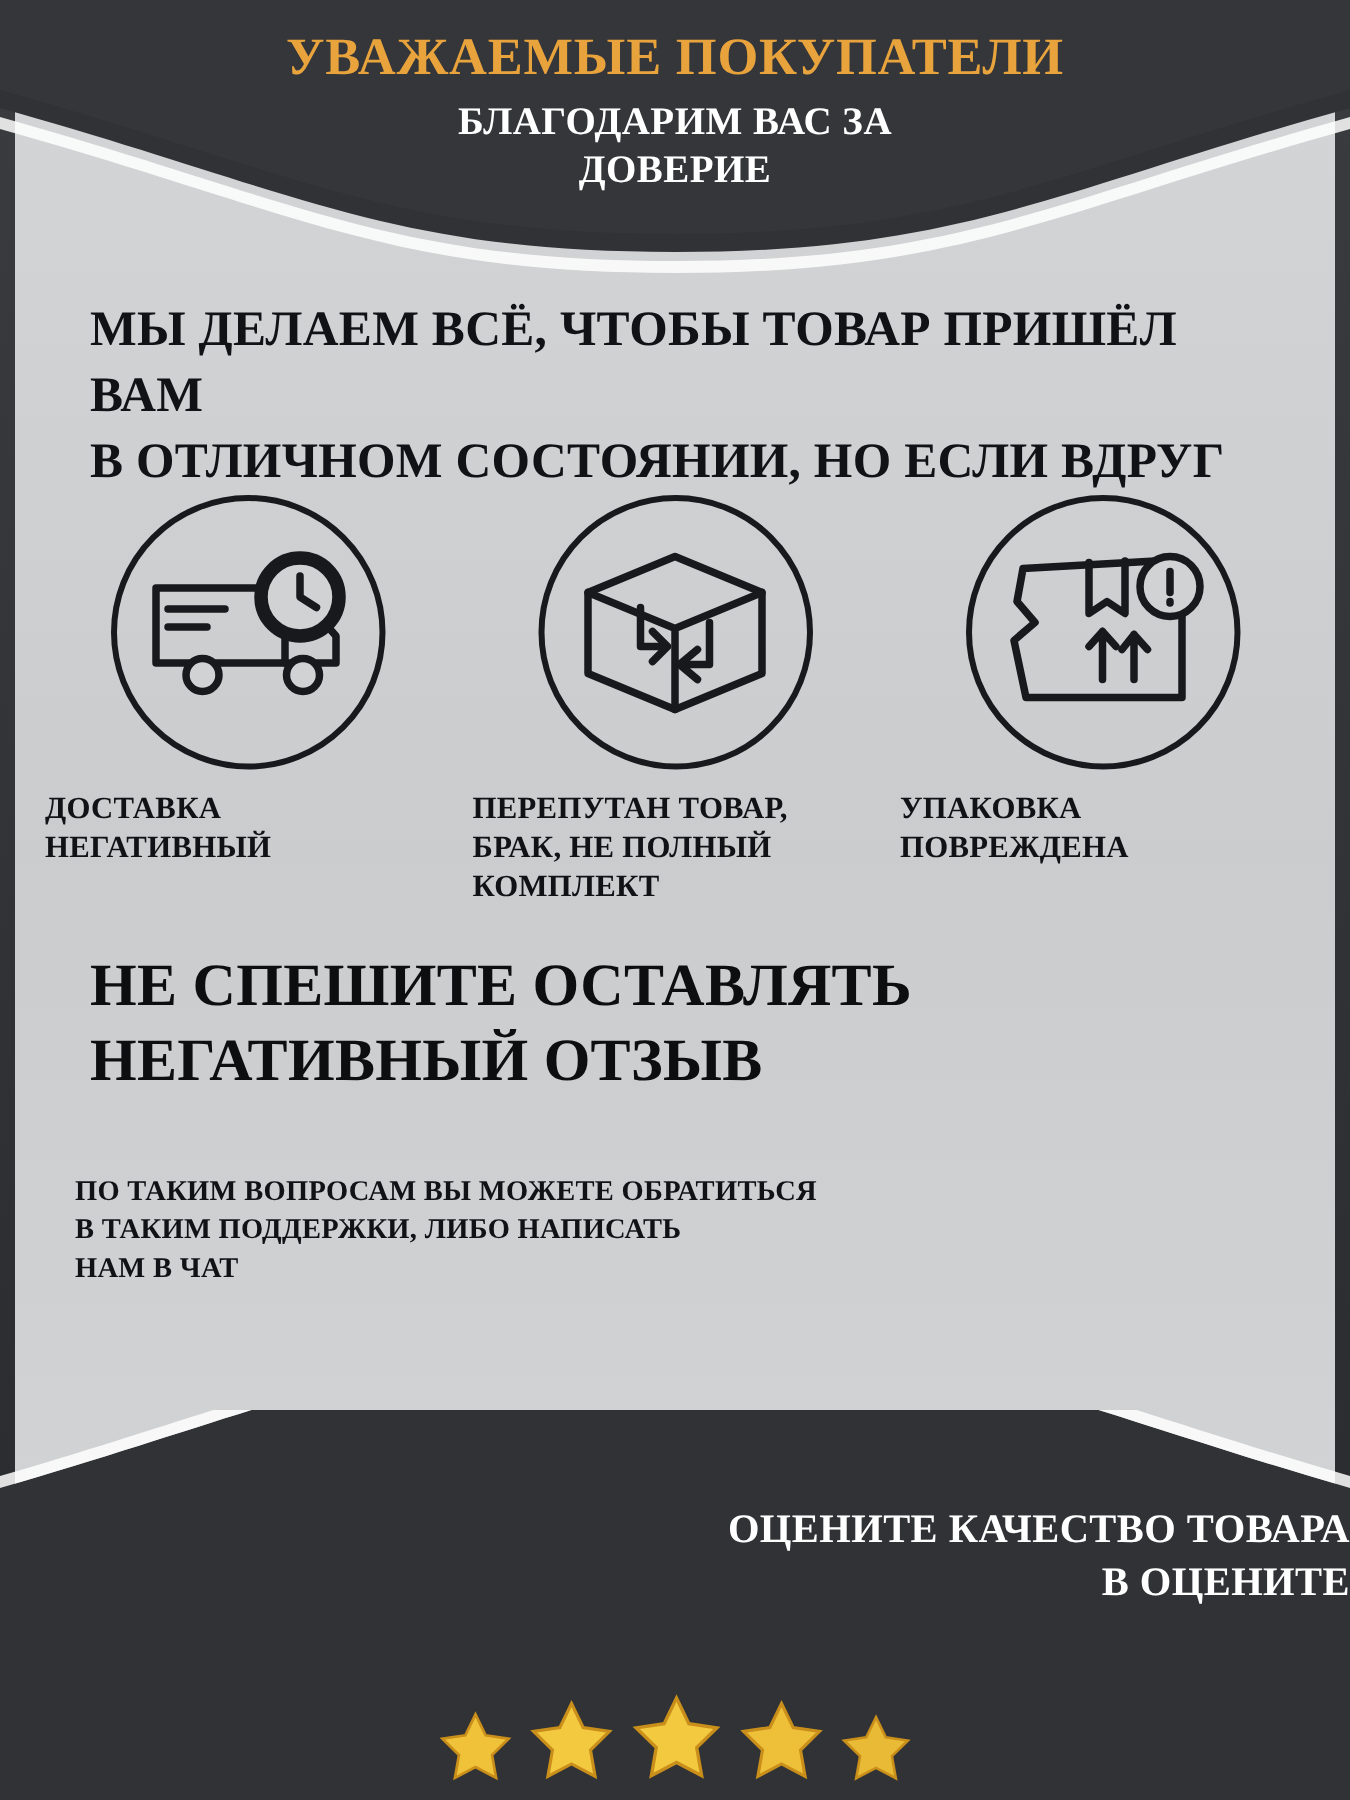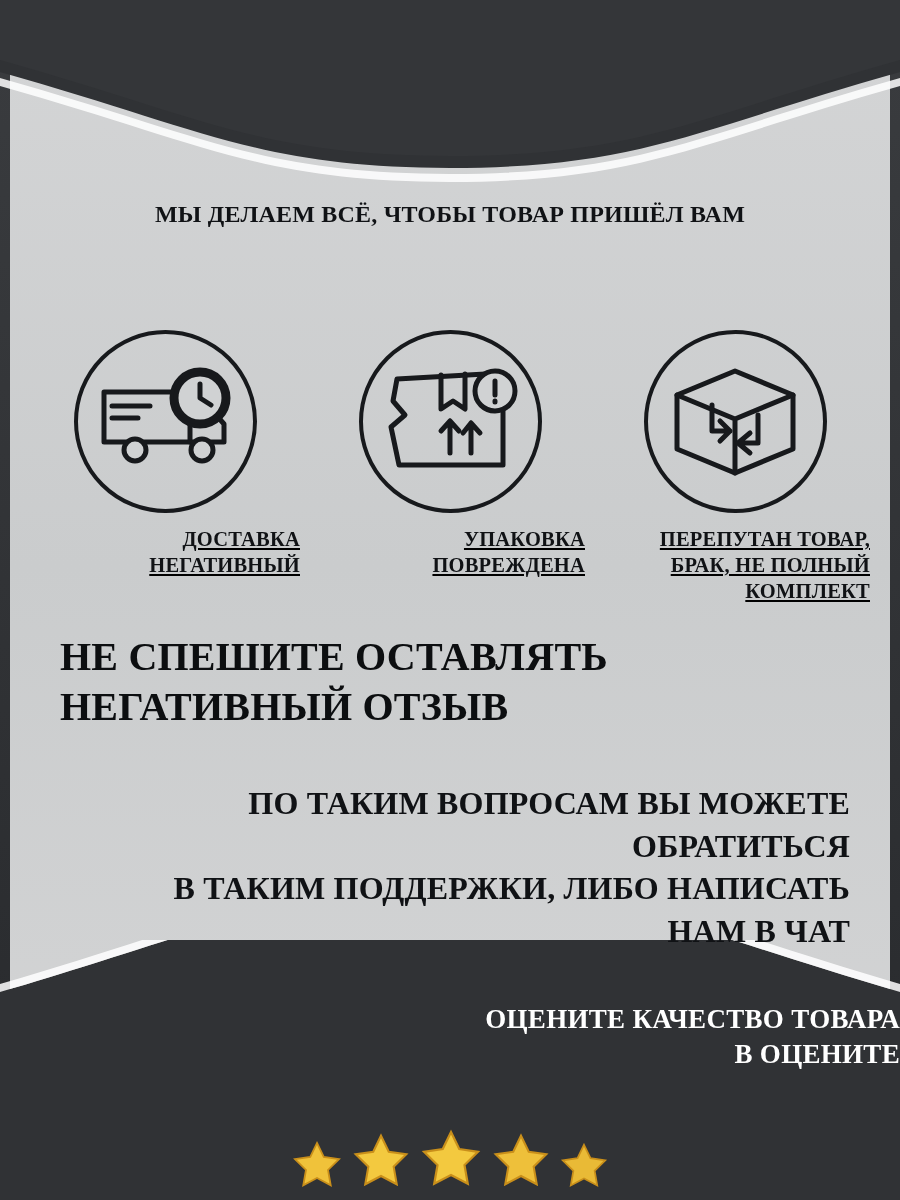--- a/index.html
+++ b/index.html
@@ -61,42 +61,41 @@
     color: #ffffff;
     line-height: 1.22;
     letter-spacing: 0.3px;
   }
 
   .intro {
     position: absolute;
     top: 198px;
     left: 60px;
     width: 780px;
-    text-align: center;
-    font-size: 24px;
+    text-align: left;
+    font-size: 33px;
     font-weight: bold;
     color: #101215;
     line-height: 1.34;
     letter-spacing: 0.2px;
     z-index: 5;
   }
 
   .icons-row {
     position: absolute;
     top: 330px;
     left: 30px;
     width: 840px;
     display: flex;
     justify-content: space-between;
     z-index: 5;
   }
   .icon-col {
     width: 270px;
-    text-align: right;
-    text-decoration: underline;
+    text-align: left;
   }
   .circle {
     width: 175px;
     height: 175px;
     margin: 0 auto;
     border: 4px solid #17191c;
     border-radius: 50%;
     display: flex;
     align-items: center;
     justify-content: center;
@@ -123,22 +122,22 @@
     line-height: 1.25;
     letter-spacing: 0.2px;
     z-index: 5;
   }
 
   .support {
     position: absolute;
     top: 782px;
     left: 50px;
     width: 800px;
-    text-align: right;
-    font-size: 32px;
+    text-align: left;
+    font-size: 19px;
     font-weight: bold;
     color: #101215;
     line-height: 1.33;
     letter-spacing: 0.2px;
     z-index: 5;
   }
 
   .footer {
     position: absolute;
     left: 0;
@@ -190,23 +189,29 @@
   <div class="body-panel"></div>
   <div class="side-left"></div>
   <div class="side-right"></div>
 
   <svg width="900" height="200" viewBox="0 0 900 200" style="position:absolute;top:0;left:0;z-index:3;">
     <path d="M0,0 L900,0 L900,72 C700,128 640,168 450,168 C260,168 200,128 0,72 Z" fill="#303235"></path>
     <path d="M0,0 L900,0 L900,60 C700,116 640,156 450,156 C260,156 200,116 0,60 Z" fill="#343639"></path>
     <path d="M0,78 C200,134 260,174 450,174 C640,174 700,134 900,78 L900,86 C700,142 640,182 450,182 C260,182 200,142 0,86 Z" fill="#ffffff" opacity="0.85"></path>
   </svg>
 
+  <div class="header">
+    <div class="line1">УВАЖАЕМЫЕ ПОКУПАТЕЛИ</div>
+    <div class="line2">БЛАГОДАРИМ ВАС ЗА</div>
+    <div class="line2" style="margin-top:0">ДОВЕРИЕ</div>
+  </div>
 
   <div class="intro">
     <div>МЫ ДЕЛАЕМ ВСЁ, ЧТОБЫ ТОВАР ПРИШЁЛ ВАМ</div>
+    <div>В ОТЛИЧНОМ СОСТОЯНИИ, НО ЕСЛИ ВДРУГ</div>
   </div>
 
   <div class="icons-row">
 
     <div class="icon-col">
       <div class="circle">
         <svg width="150" height="120" viewBox="0 0 150 120" fill="none" stroke="#17191c" stroke-width="5" stroke-linecap="round" stroke-linejoin="round">
           <path d="M14 30 L14 80 L100 80 L100 30 Z"></path>
           <path d="M100 46 L120 46 L134 62 L134 80 L100 80"></path>
           <circle cx="45" cy="88" r="11" fill="#d0d2d3"></circle>
@@ -219,50 +224,50 @@
       </div>
       <div class="icon-caption">
         <div>ДОСТАВКА</div>
         <div>НЕГАТИВНЫЙ</div>
       </div>
     </div>
 
     <div class="icon-col">
       <div class="circle">
         <svg width="150" height="130" viewBox="0 0 150 130" fill="none" stroke="#17191c" stroke-width="5" stroke-linecap="round" stroke-linejoin="round">
+          <path d="M75 14 L133 38 L133 92 L75 116 L17 92 L17 38 Z"></path>
+          <path d="M17 38 L75 62 L133 38 M75 62 L75 116"></path>
+          <path d="M52 48 L52 74 L70 74 M70 74 L60 64 M70 74 L60 84"></path>
+          <path d="M98 58 L98 86 L78 86 M78 86 L90 76 M78 86 L90 96"></path>
+        </svg>
+      </div>
+      <div class="icon-caption">
+        <div>ПЕРЕПУТАН ТОВАР,</div>
+        <div>БРАК, НЕ ПОЛНЫЙ</div>
+        <div>КОМПЛЕКТ</div>
+      </div>
+    </div>
+
+    <div class="icon-col">
+      <div class="circle">
+        <svg width="150" height="130" viewBox="0 0 150 130" fill="none" stroke="#17191c" stroke-width="5" stroke-linecap="round" stroke-linejoin="round">
           <path d="M22 22 L128 16 L128 108 L24 108 L16 70 L30 58 L18 44 Z"></path>
           <path d="M66 18 L66 52 L78 44 L90 52 L90 17"></path>
           <path d="M75 96 L75 64 M75 64 L66 74 M75 64 L84 74"></path>
           <path d="M96 96 L96 66 M96 66 L88 76 M96 66 L105 76"></path>
           <circle cx="120" cy="34" r="20" fill="#d0d2d3"></circle>
           <path d="M120 24 L120 38 M120 44 L120 45"></path>
         </svg>
       </div>
       <div class="icon-caption">
         <div>УПАКОВКА</div>
         <div>ПОВРЕЖДЕНА</div>
       </div>
     </div>
 
-    <div class="icon-col">
-      <div class="circle">
-        <svg width="150" height="130" viewBox="0 0 150 130" fill="none" stroke="#17191c" stroke-width="5" stroke-linecap="round" stroke-linejoin="round">
-          <path d="M75 14 L133 38 L133 92 L75 116 L17 92 L17 38 Z"></path>
-          <path d="M17 38 L75 62 L133 38 M75 62 L75 116"></path>
-          <path d="M52 48 L52 74 L70 74 M70 74 L60 64 M70 74 L60 84"></path>
-          <path d="M98 58 L98 86 L78 86 M78 86 L90 76 M78 86 L90 96"></path>
-        </svg>
-      </div>
-      <div class="icon-caption">
-        <div>ПЕРЕПУТАН ТОВАР,</div>
-        <div>БРАК, НЕ ПОЛНЫЙ</div>
-        <div>КОМПЛЕКТ</div>
-      </div>
-    </div>
-
   </div>
 
   <div class="headline">
     <div>НЕ СПЕШИТЕ ОСТАВЛЯТЬ</div>
     <div>НЕГАТИВНЫЙ ОТЗЫВ</div>
   </div>
 
   <div class="support">
     <div>ПО ТАКИМ ВОПРОСАМ ВЫ МОЖЕТЕ ОБРАТИТЬСЯ</div>
     <div>В ТАКИМ ПОДДЕРЖКИ, ЛИБО НАПИСАТЬ</div>

